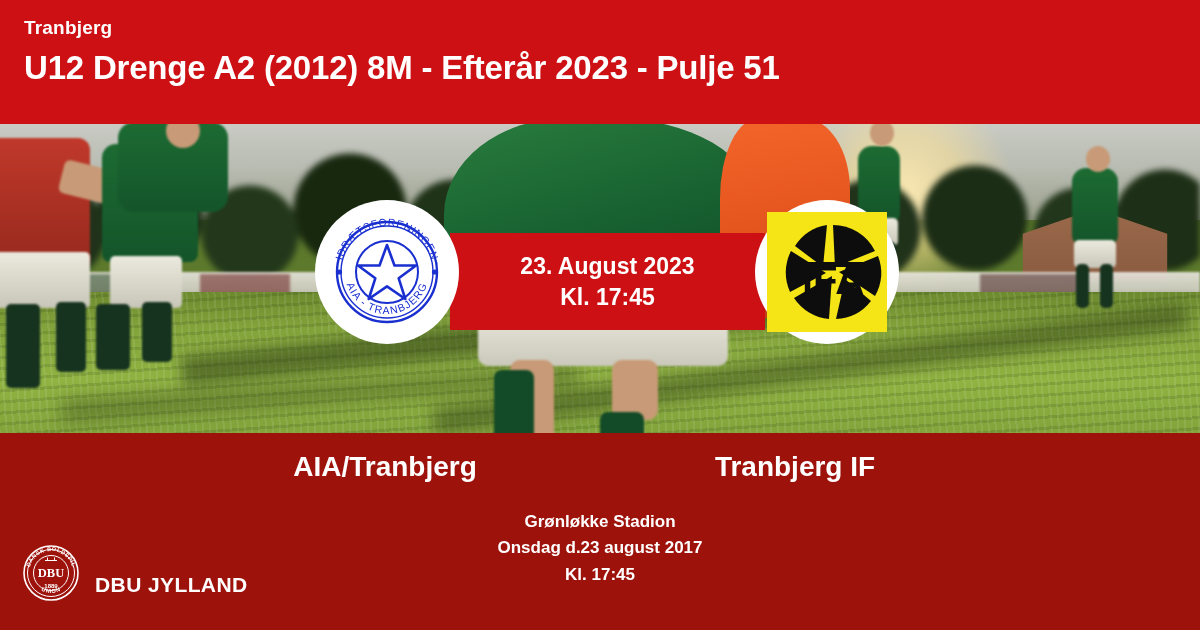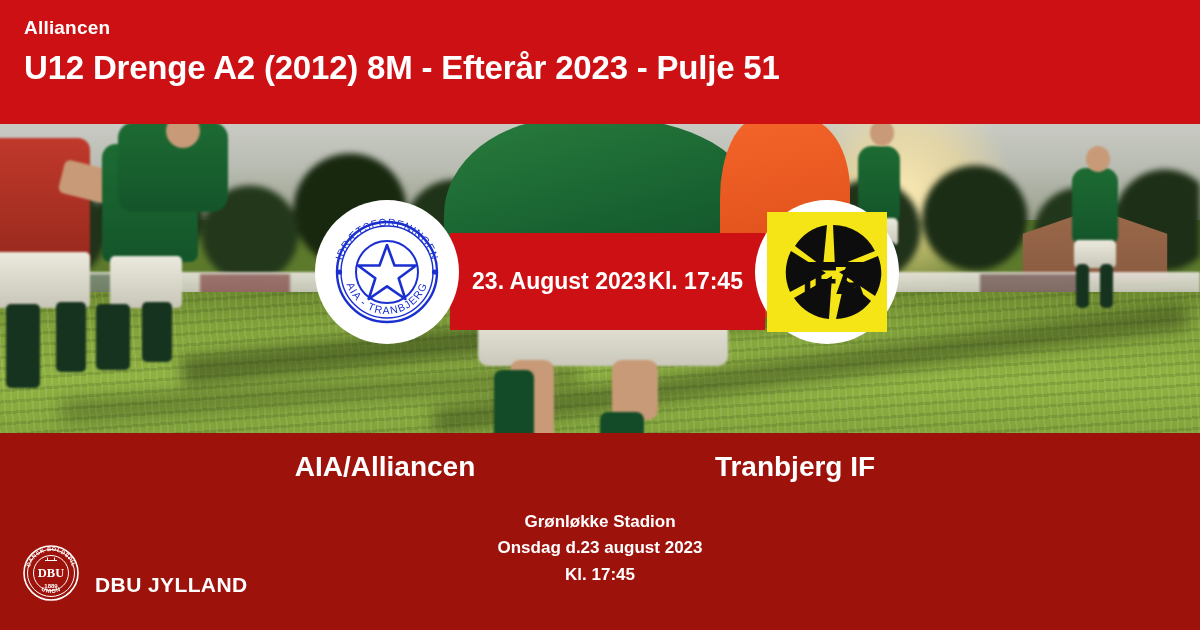--- a/index.html
+++ b/index.html
@@ -136,21 +136,21 @@
   }
   .big-leg1 { position:absolute; left:510px; top:236px; width:44px; height:86px; background:#c89a77; border-radius:10px; filter:blur(.9px); }
   .big-leg2 { position:absolute; left:612px; top:236px; width:46px; height:60px; background:#c89a77; border-radius:10px; filter:blur(.9px); }
   .big-sock1{ position:absolute; left:494px; top:246px; width:40px; height:82px; background:#134a27; border-radius:8px; filter:blur(.9px); }
   .big-sock2{ position:absolute; left:600px; top:288px; width:44px; height:44px; background:#134a27; border-radius:8px; filter:blur(.9px); }
 
   
   .dateband {
     position:absolute; left:450px; top:233px; width:315px; height:97px;
     background:#cc1014; z-index:4;
-    display:flex; flex-direction:row; align-items:center; justify-content:center;
+    display:flex; flex-direction:column; align-items:center; justify-content:center;
     gap:2px;
   }
   .dateband div { color:#fff; font-weight:bold; font-size:23px; line-height:1.22; }
 
   
   .crest {
     position:absolute; width:144px; height:144px; border-radius:50%;
     background:#ffffff; z-index:5;
     display:flex; align-items:center; justify-content:center;
   }
@@ -186,21 +186,21 @@
     position:absolute; left:22px; top:544px; display:flex; align-items:center; gap:15px;
   }
   .dbu-text { color:#ffffff; font-size:21px; font-weight:bold; letter-spacing:.4px;margin-top:24px; }
 </style>
 </head>
 <body>
 
 <div id="card">
 
   <div class="header">
-    <div class="kicker">Alliancen</div>
+    <div class="kicker">Tranbjerg</div>
     <div class="headline">U12 Drenge A2 (2012) 8M - Efterår 2023 - Pulje 51</div>
   </div>
 
   <div class="photo">
     <div class="sky"></div>
     <div class="sunglow"></div>
     <div class="treeline"></div>
     <div class="house"></div>
     <div class="fence"></div>
     <div class="fenceads"></div>
@@ -287,26 +287,26 @@
         <g fill="#0d0d0d" font-family="'Liberation Sans',sans-serif" font-weight="bold">
           <rect x="24" y="44" width="60" height="5"></rect>
           <text x="54" y="76" font-size="40" text-anchor="middle">iFA</text>
         </g>
       </svg>
     </div>
   </div>
 
   <div class="bottom">
     <div class="teams">
-      <div class="team-name" id="team-home-name">AIA/Alliancen</div>
+      <div class="team-name" id="team-home-name">AIA/Tranbjerg</div>
       <div class="team-name" id="team-away-name">Tranbjerg IF</div>
     </div>
     <div class="venue">
       <div>Grønløkke Stadion</div>
-      <div>Onsdag d.23 august 2023</div>
+      <div>Onsdag d.23 august 2017</div>
       <div>Kl. 17:45</div>
     </div>
   </div>
 
   <div class="dbu">
     <svg width="58" height="58" viewBox="0 0 58 58">
       <defs>
         <path id="dbuTop" d="M 7,29 A 22,22 0 0 1 51,29" fill="none"></path>
         <path id="dbuBot" d="M 9,29 A 20,20 0 0 0 49,29" fill="none"></path>
       </defs>

